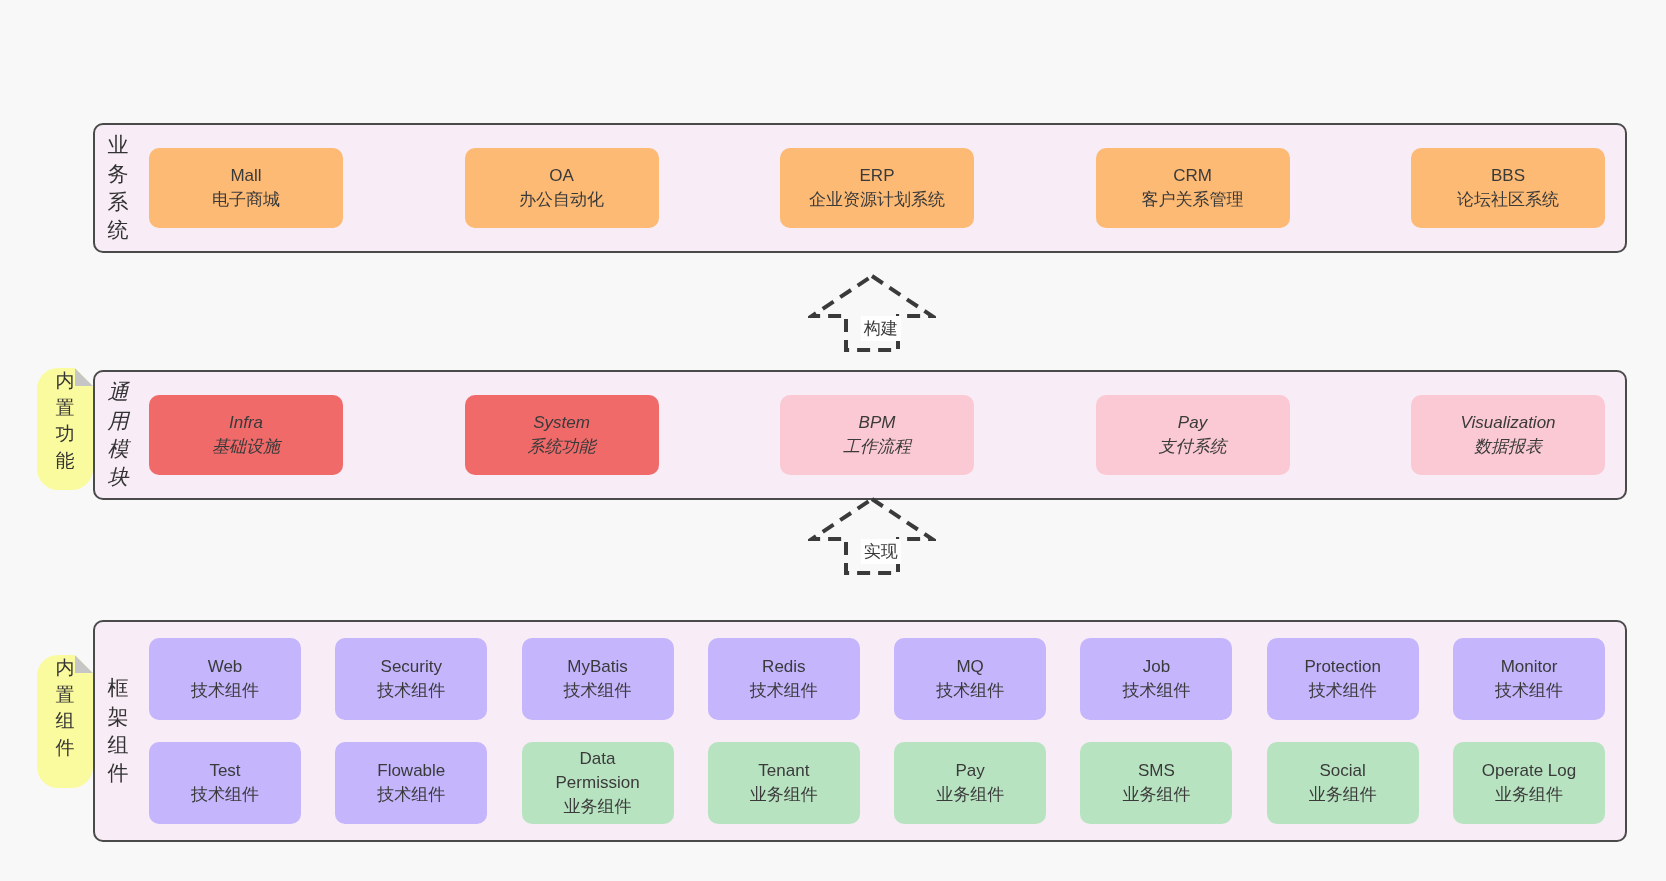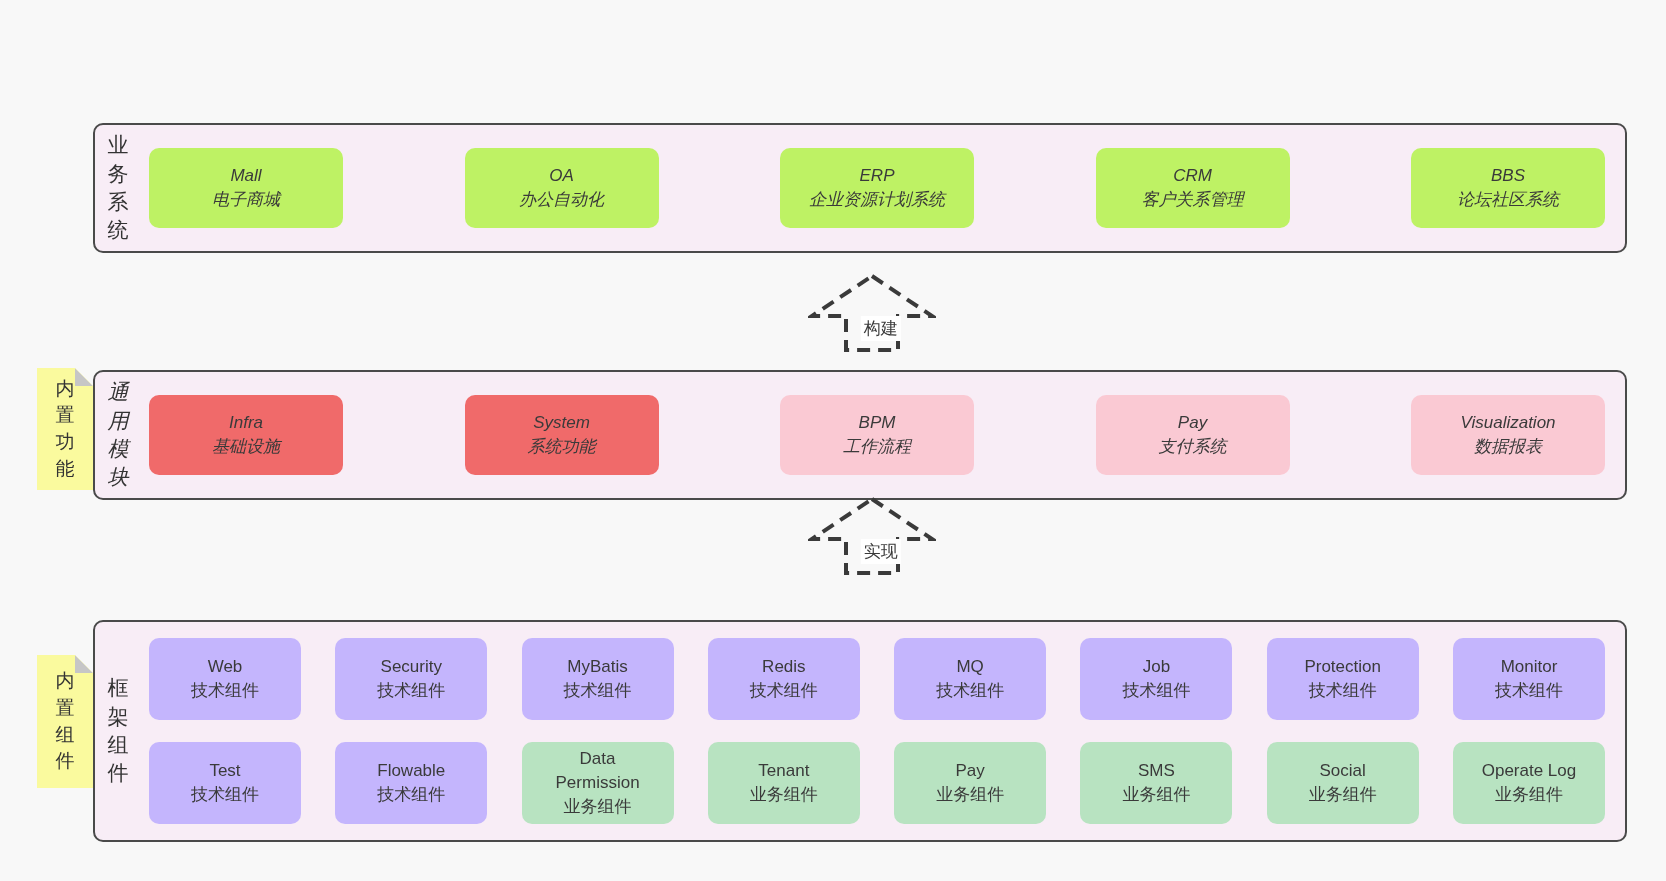--- a/index.html
+++ b/index.html
@@ -44,34 +44,35 @@
     display: flex; flex-direction: column; justify-content: center;
     text-align: center;
     font-size: 17px; line-height: 24px;
     box-sizing: border-box;
     padding: 2px 8px;
   }
   .cols6 .box { width: 194px; }
   .cols8 .box { width: 152px; height: 82px; }
   .cols8 .box .box-name { max-width: 104px; margin: 0 auto; }
 
-  .blue       { background: #bef264; font-style: italic; }
+  .blue       { background: #fdba74; }
   .red        { background: #f06a6a; }
   .pink       { background: #fac9d3; }
   .green      { background: #c4b5fd; }
   .lightgreen { background: #b8e3c1; }
 
   
   .sticky {
     position: absolute;
     left: 37px; width: 56px;
     background: #fafa9e;
-    display: flex; align-items: center; justify-content: center;
+    display: flex; justify-content: center;
     font-size: 19px; color: #333;
     clip-path: polygon(0 0, calc(100% - 18px) 0, 100% 18px, 100% 100%, 0 100%);
+    border-radius: 21px;
   }
   .sticky span { display: block; width: 22px; line-height: 1.4; text-align: center; word-break: break-all; }
   .sticky .fold {
     position: absolute; top: 0; right: 0;
     width: 18px; height: 18px;
     background: #c6c6c6;
     clip-path: polygon(0 0, 100% 100%, 0 100%);
   }
   #sticky-features   { top: 368px; height: 122px; }
   #sticky-components { top: 655px; height: 133px; }

